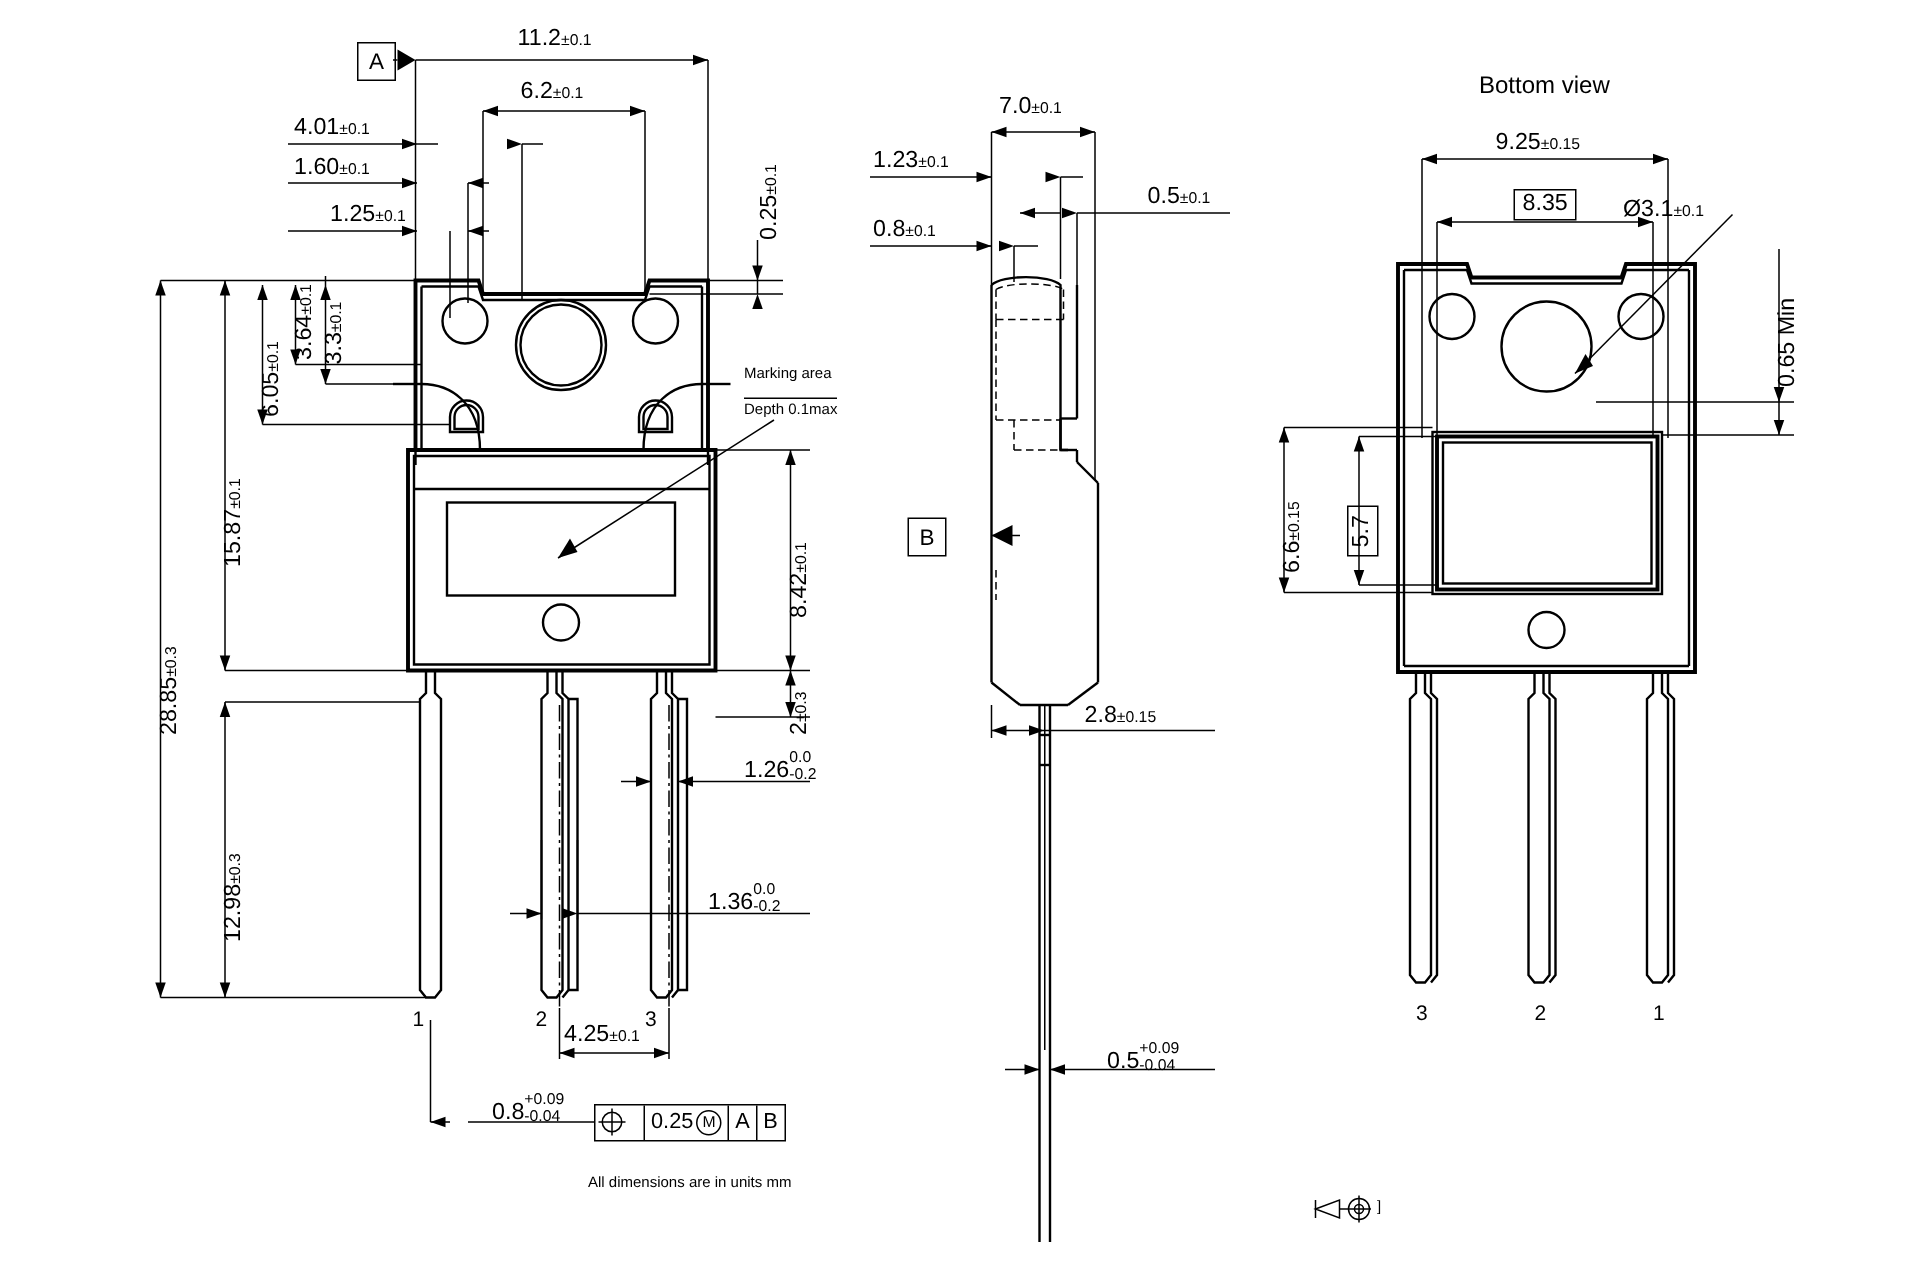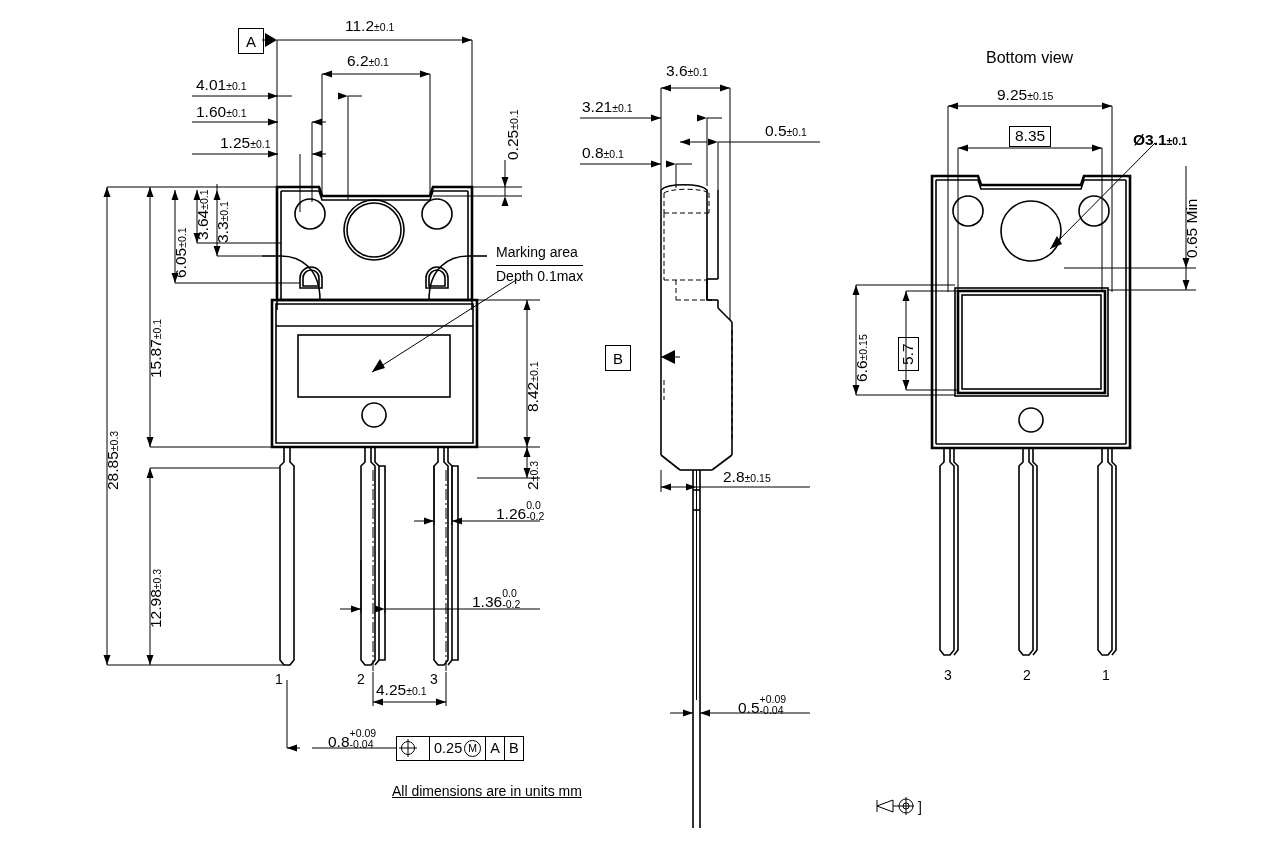--- a/index.html
+++ b/index.html
@@ -8,21 +8,21 @@
   svg#dwg{position:absolute;left:0;top:0;width:1280px;height:852px;}
   .ln{stroke:#000;fill:none;}
   .thin{stroke-width:1;}
   .med{stroke-width:1.6;}
   .thick{stroke-width:2.6;}
   .dash{stroke-dasharray:5 3;}
   .center{stroke-dasharray:11 3 2 3;stroke-width:1;}
   .lbl{position:absolute;font-family:"Liberation Sans",sans-serif;color:#000;white-space:nowrap;line-height:1;}
   .dim{font-size:15.5px;}
   .tol{font-size:10.5px;vertical-align:baseline;}
-  .note{font-size:14px;}
+  .note{font-size:10px;}
   .pin{font-size:14px;}
   .ttl{font-size:16px;}
   .rot{transform-origin:0 0;transform:rotate(-90deg);}
   .frac{display:inline-block;vertical-align:-0.05em;font-size:10.5px;line-height:1.02;text-align:left;}
   .boxed{border:1.3px solid #000;padding:1px 5px 2px 5px;font-size:15.5px;}
   .datum{width:24px;height:24px;border:1.4px solid #000;font-size:15px;display:flex;align-items:center;justify-content:center;}
   .fcf{display:flex;align-items:stretch;border:1.3px solid #000;height:23px;font-size:14.5px;}
   .fcf>div{display:flex;align-items:center;justify-content:center;padding:0 4px;border-right:1.3px solid #000;}
   .fcf>div:last-child{border-right:none;}
   .circM{border:1.2px solid #000;border-radius:50%;width:15px;height:15px;display:inline-flex;align-items:center;justify-content:center;font-size:10.5px;margin-left:2px;}
@@ -408,50 +408,50 @@
       </div>
 </div>
 
 <div class="lbl note" style="left:496px;top:245px;"><span>Marking area</span></div>
 <div class="lbl note" style="left:496px;top:265px;border-top:1.3px solid #000;padding-top:3px;"><span>Depth 0.1max</span></div>
 
 <div class="lbl pin" style="left:275px;top:672px;"><span>1</span></div>
 <div class="lbl pin" style="left:357px;top:672px;"><span>2</span></div>
 <div class="lbl pin" style="left:430px;top:672px;"><span>3</span></div>
 
-<div class="lbl dim" style="left:666px;top:63px;"><span>3.6</span><span class="tol">±0.1</span></div>
-
-<div class="lbl dim" style="left:582px;top:99px;"><span>3.21</span><span class="tol">±0.1</span></div>
+<div class="lbl dim" style="left:666px;top:63px;"><span>7.0</span><span class="tol">±0.1</span></div>
+
+<div class="lbl dim" style="left:582px;top:99px;"><span>1.23</span><span class="tol">±0.1</span></div>
 
 <div class="lbl dim" style="left:745px;top:123px;margin-left:20px;"><span>0.5</span><span class="tol">±0.1</span></div>
 
 <div class="lbl dim" style="left:582px;top:145px;"><span>0.8</span><span class="tol">±0.1</span></div>
 
 <div class="lbl datum" style="left:605px;top:345px;">
       <span>B</span>
     </div>
 
 <div class="lbl dim" style="left:723px;top:469px;"><span>2.8</span><span class="tol">±0.15</span></div>
 
 <div class="lbl dim" style="left:738px;top:694px;"><span>0.5</span><span class="frac"><span style="display:block">+0.09</span><span style="display:block">-0.04</span></span></div>
 
 <div class="lbl ttl" style="left:986px;top:50px;"><span>Bottom view</span></div>
 
 <div class="lbl dim" style="left:997px;top:87px;text-align:right;"><span>9.25</span><span class="tol">±0.15</span></div>
 
 <div class="lbl boxed" style="left:1009px;top:126px;"><span>8.35</span></div>
 
-<div class="lbl dim" style="left:1133px;top:132px;font-weight:bold;"><span>Ø3.1</span><span class="tol">±0.1</span></div>
+<div class="lbl dim" style="left:1082px;top:132px;"><span>Ø3.1</span><span class="tol">±0.1</span></div>
 
 <div class="lbl dim rot" style="left:1184px;top:258px;"><span>0.65 Min</span></div>
 
 <div class="lbl dim rot" style="left:854px;top:382px;"><span>6.6</span><span class="tol">±0.15</span></div>
 
 <div class="lbl boxed rot" style="left:898px;top:371px;"><span>5.7</span></div>
 
 <div class="lbl pin" style="left:944px;top:668px;"><span>3</span></div>
 <div class="lbl pin" style="left:1023px;top:668px;"><span>2</span></div>
 <div class="lbl pin" style="left:1102px;top:668px;"><span>1</span></div>
 
-<div class="lbl note" style="left:392px;top:784px;text-decoration:underline;"><span>All dimensions are in units mm</span></div>
+<div class="lbl note" style="left:392px;top:784px;"><span>All dimensions are in units mm</span></div>
 <div class="lbl note" style="left:918px;top:800px;"><span>]</span></div>
 
 </div>
 
 </body></html>

